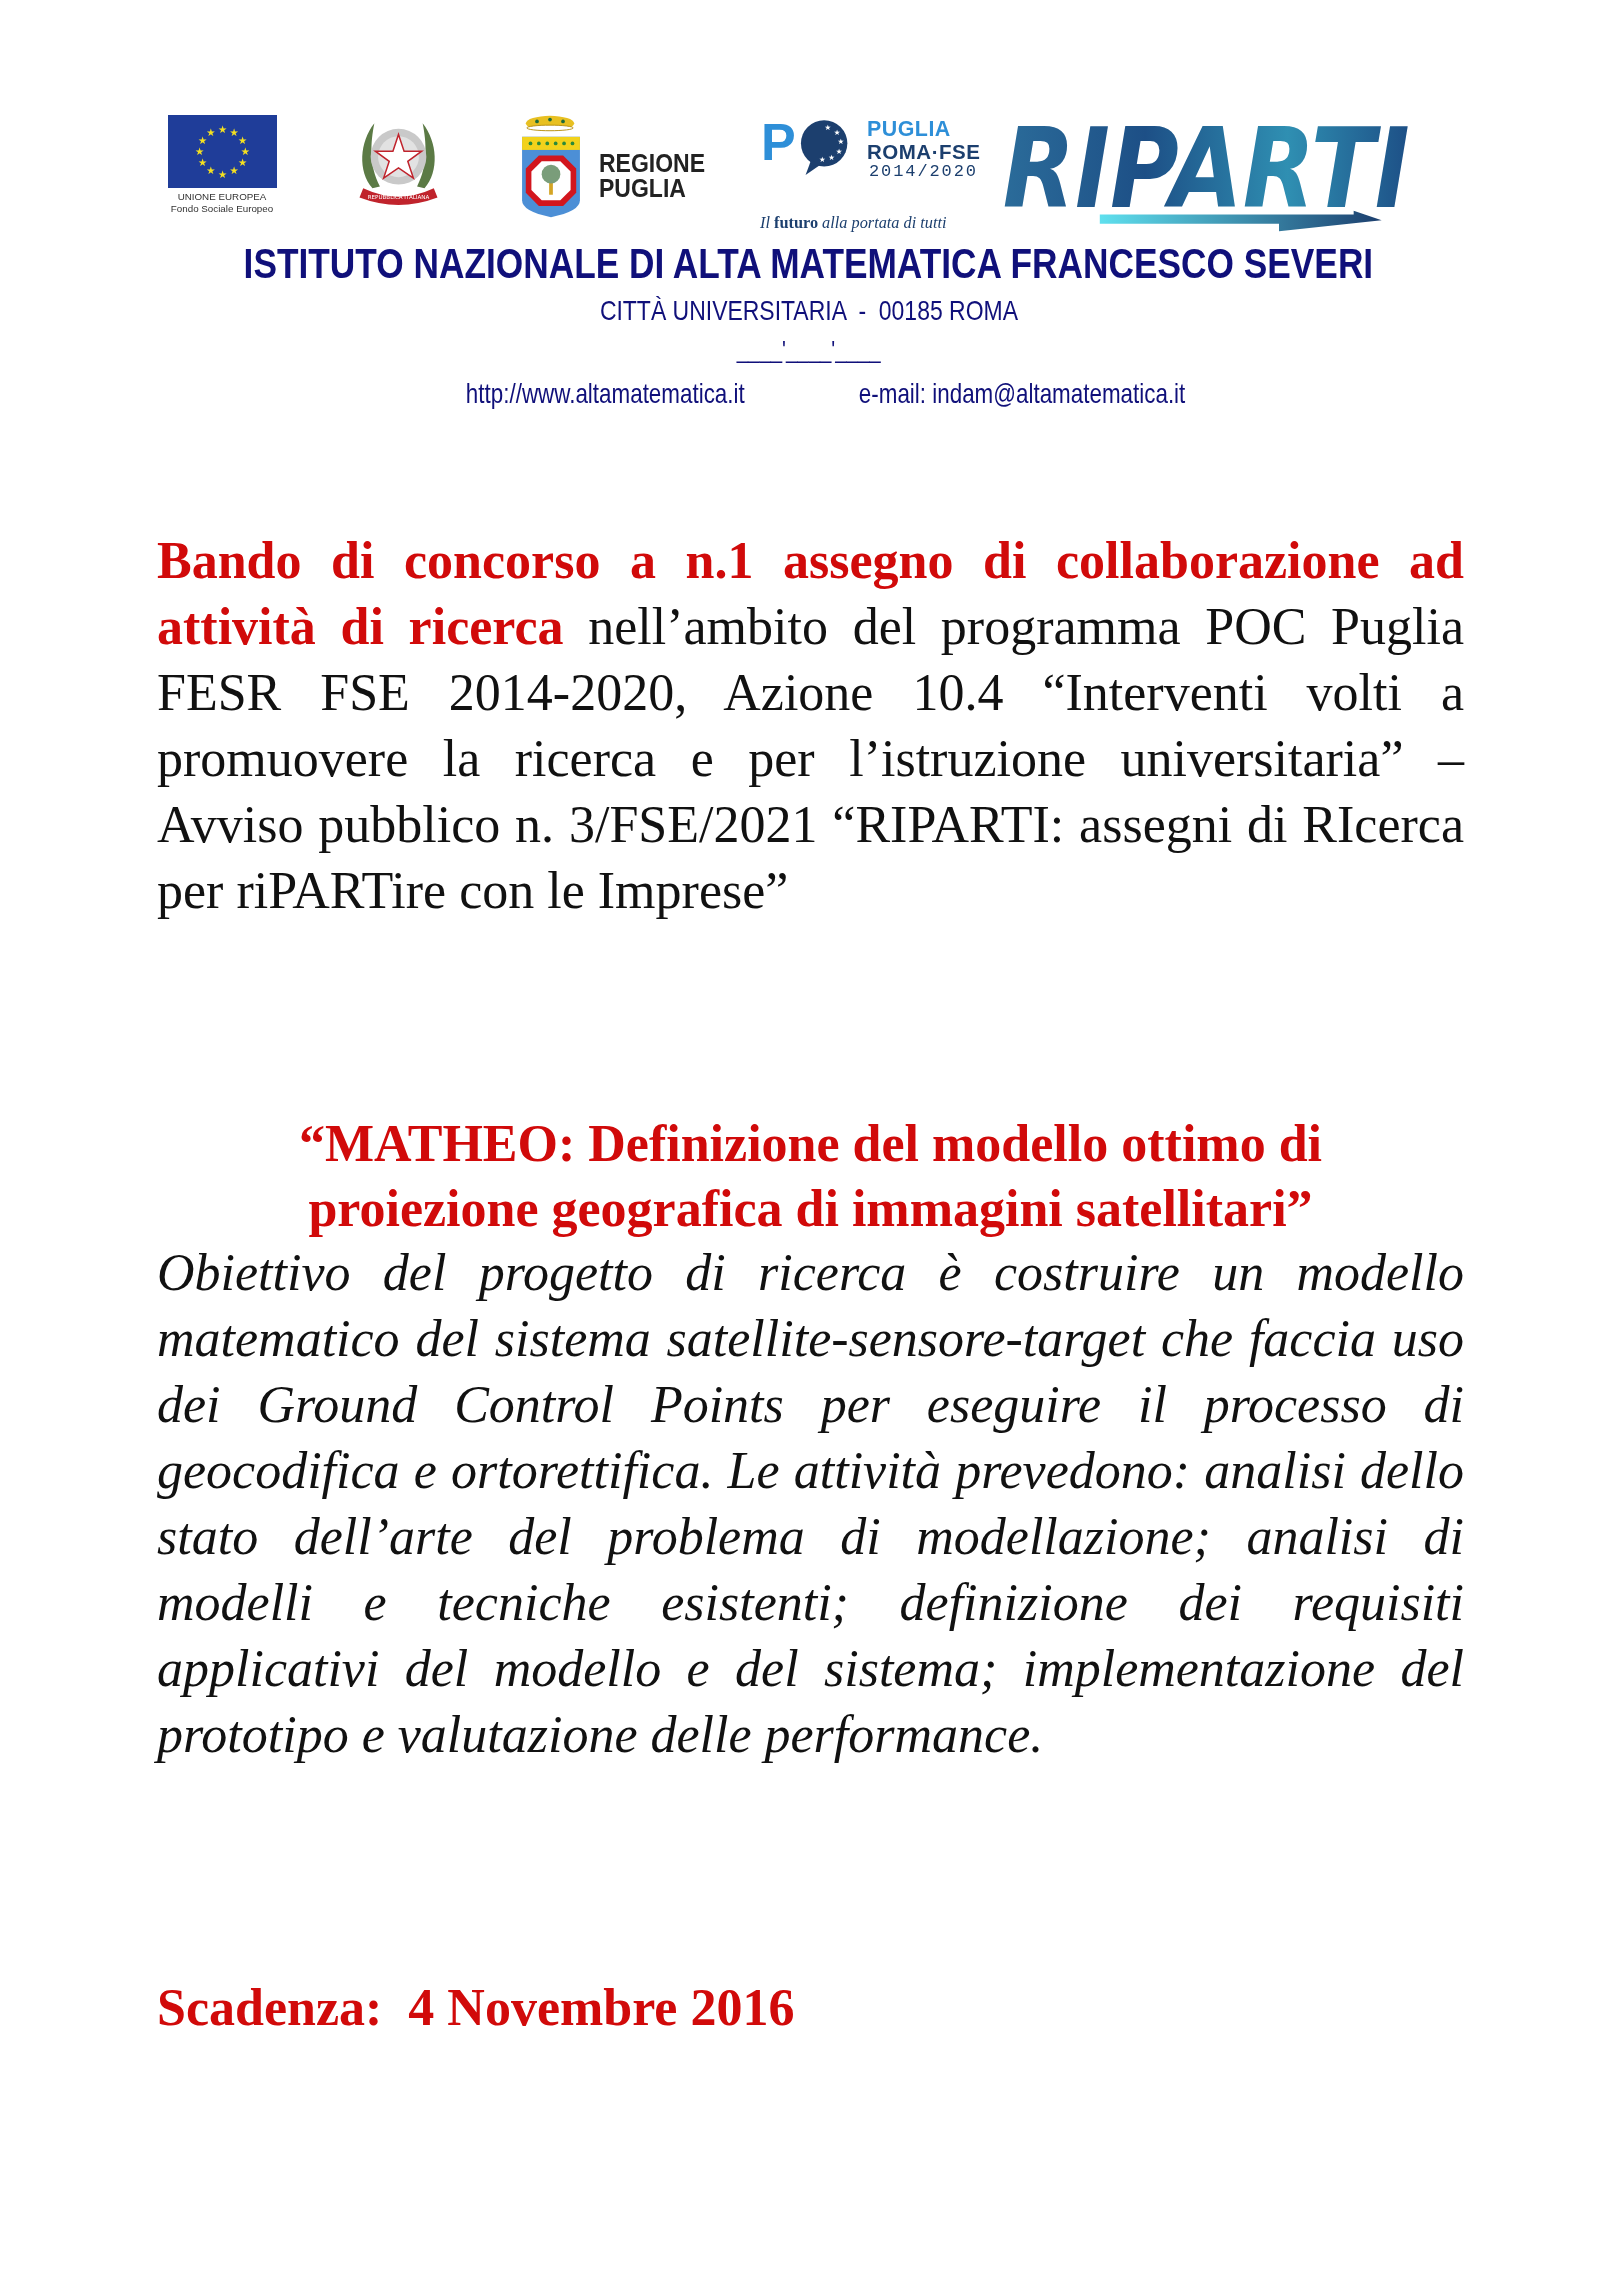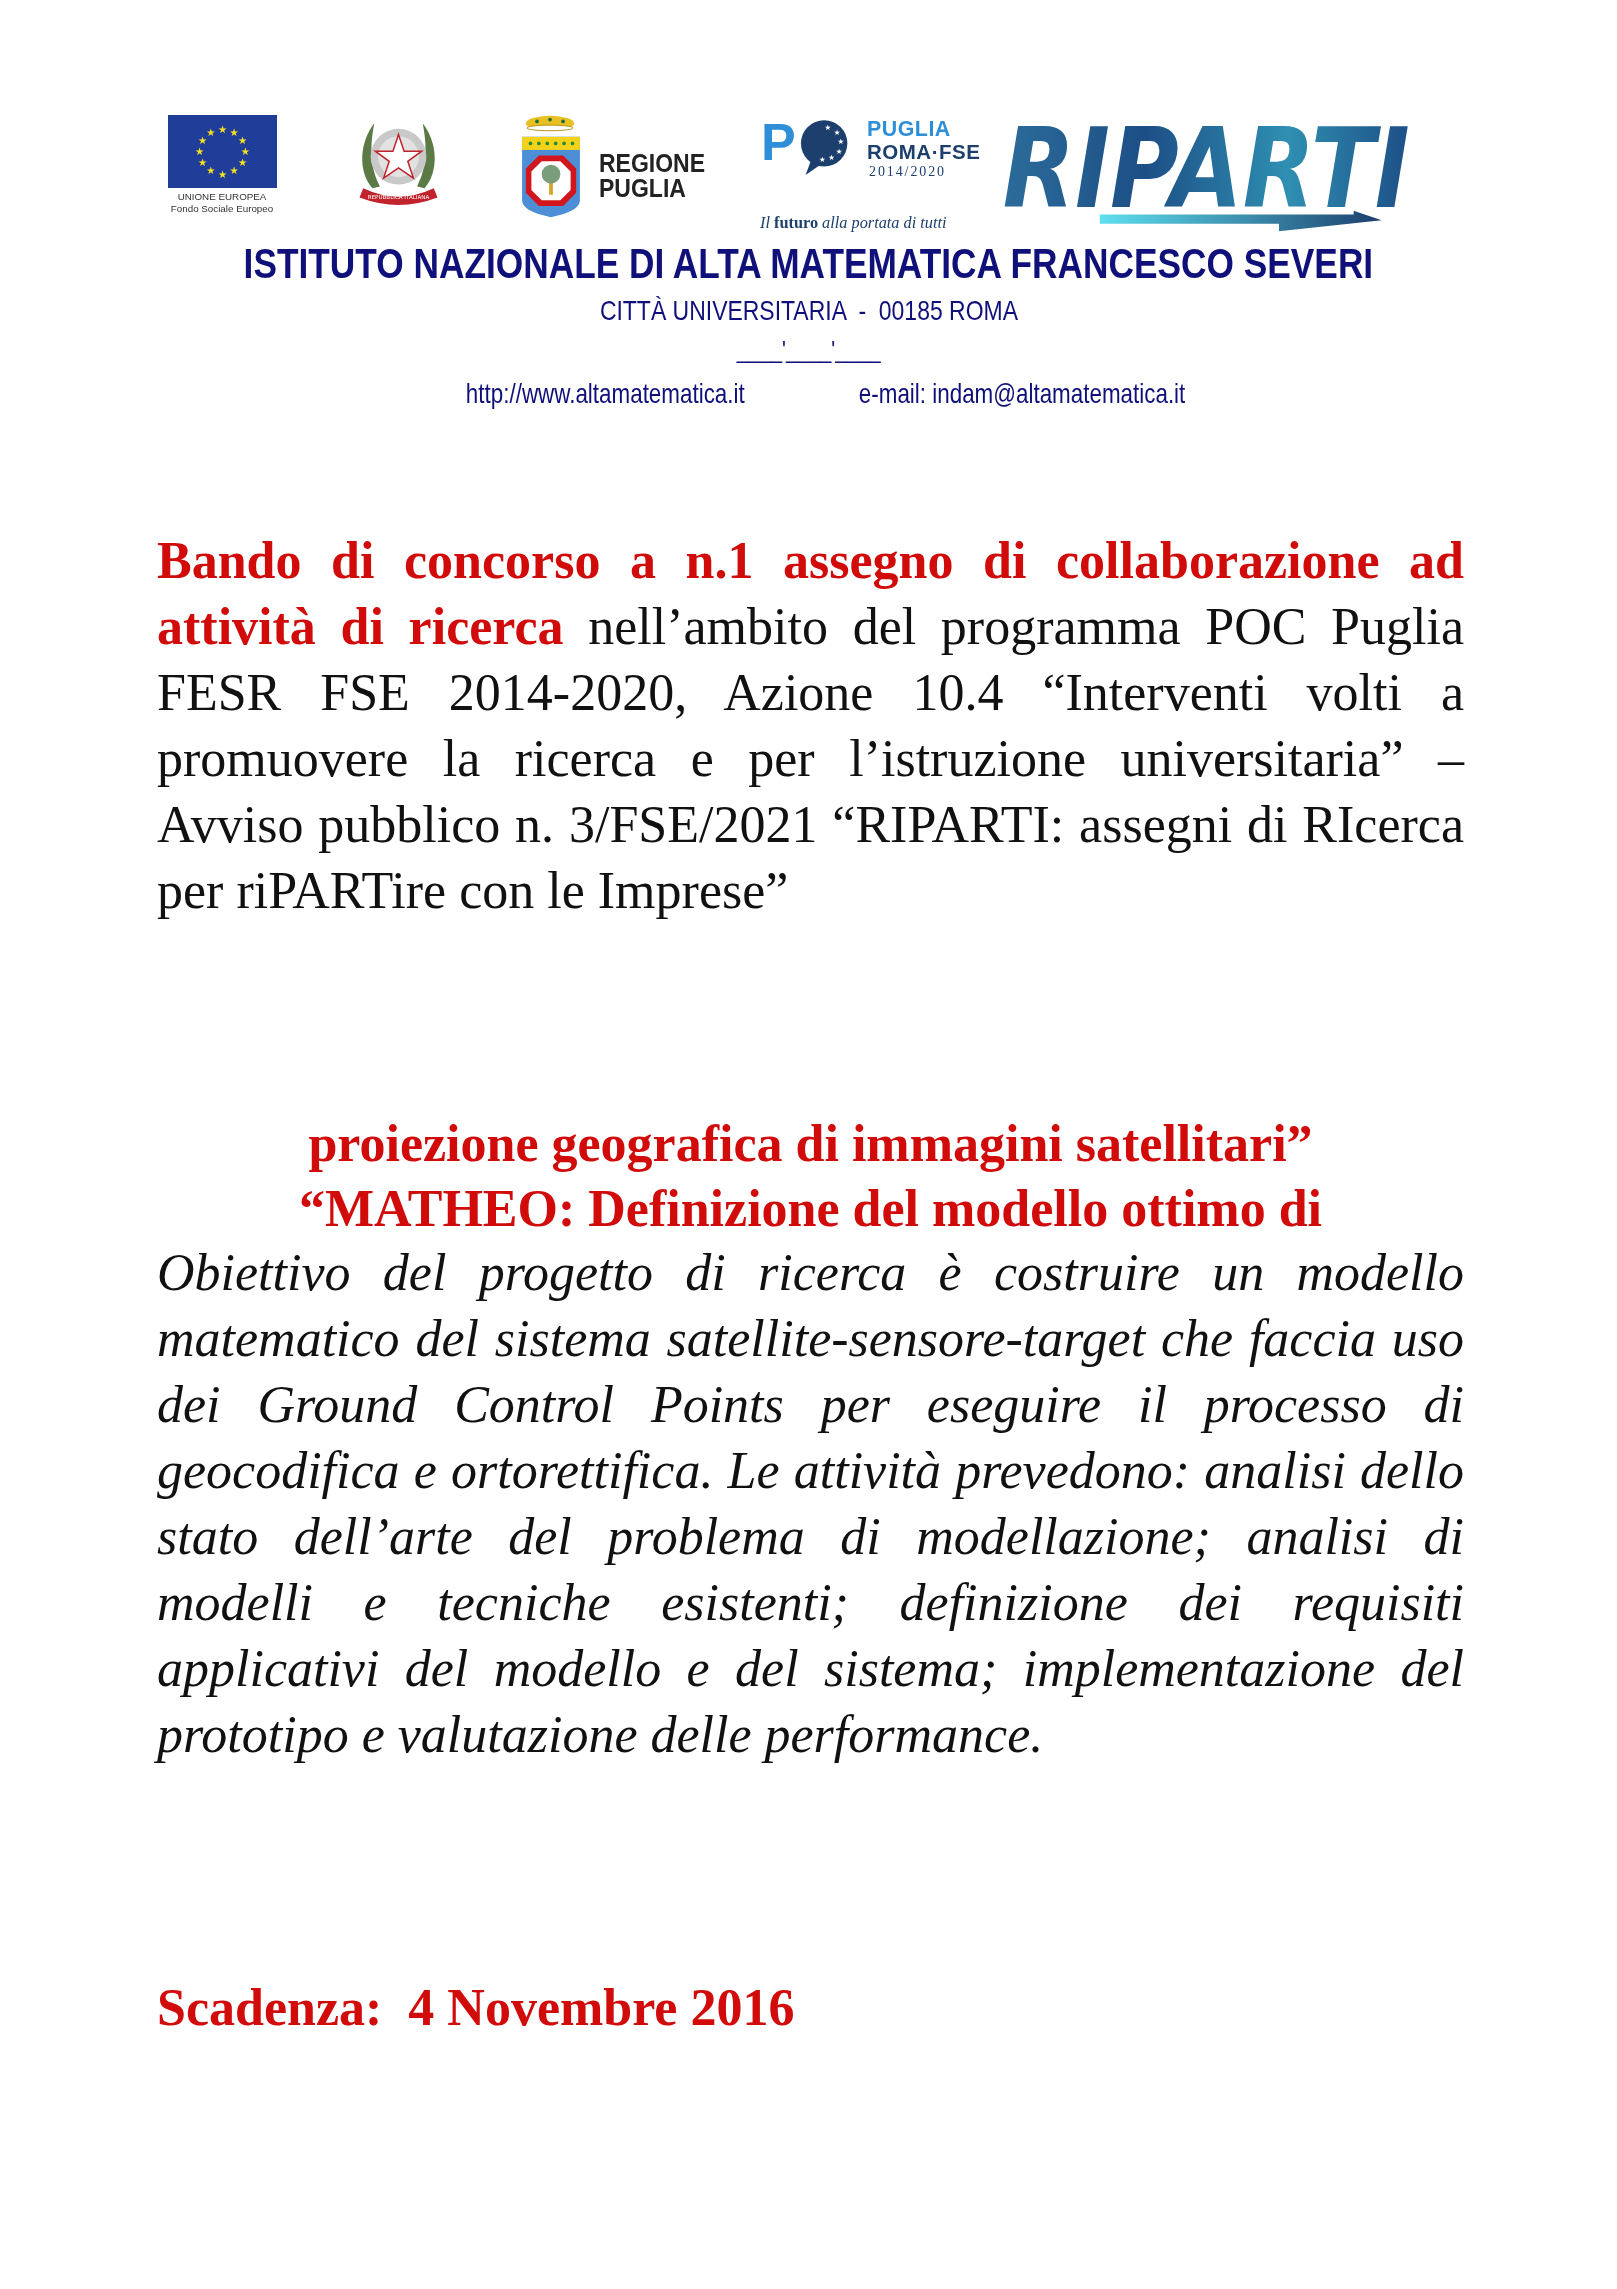--- a/index.html
+++ b/index.html
@@ -11,21 +11,21 @@
   .eu-flag svg { display:block; }
   .eu-caption { left:149px; top:191px; width:146px; text-align:center; font-family:"Liberation Sans", sans-serif; font-size:9.8px; line-height:12px; color:#333; }
   .emblem { left:352px; top:114px; width:93px; height:91px; }
   .rp-crown { left:524px; top:114px; }
   .rp-shield { left:520px; top:135px; }
   .rp-text { left:599px; top:151px; font-family:"Liberation Sans", sans-serif; font-weight:bold; font-size:25px; line-height:25px; color:#222; letter-spacing:0px; transform:scaleX(0.92); transform-origin:left top; }
   .po-p { left:761px; top:116px; font-family:"Liberation Sans", sans-serif; font-weight:bold; font-size:52px; line-height:52px; color:#2e8fd8; }
   .po-bubble { left:800px; top:119px; }
   .po-puglia { left:867px; top:119px; font-family:"Liberation Sans", sans-serif; font-weight:bold; font-size:21.4px; line-height:21.4px; color:#2e8fd8; letter-spacing:0.5px; }
   .po-fesr { left:867px; top:142px; font-family:"Liberation Sans", sans-serif; font-weight:bold; font-size:20.5px; line-height:20.5px; color:#1c3f6e; letter-spacing:0.5px; }
-  .po-years { left:869px; top:163px; font-family:Liberation Serif, serif; font-size:14px; line-height:17.7px; color:#1c3f6e; letter-spacing:1.9px; }
+  .po-years { left:869px; top:163px; font-family:Liberation Mono, monospace; font-size:17px; line-height:17.7px; color:#1c3f6e; letter-spacing:1.9px; }
   .po-tagline { left:760px; top:183px; font-family:"Liberation Serif", serif; font-style:italic; font-size:16.3px; line-height:17px; color:#1c3f6e; white-space:nowrap;margin-top:31px; }
   .po-tagline b { font-style:normal; }
   .riparti { left:999px; top:110px; }
 
   
   .inst-name { left:0; width:1617px; text-align:center; top:241px; }
   .inst-name span { display:inline-block; font-family:"Liberation Sans", sans-serif; font-weight:bold; font-size:42px; line-height:45px; color:#10107a; transform:scaleX(0.84); transform-origin:center; white-space:nowrap; }
   .inst-addr { left:0; width:1617px; text-align:center; top:296px; }
   .inst-addr span { display:inline-block; font-family:"Liberation Sans", sans-serif; font-size:28px; line-height:30px; color:#10107a; transform:scaleX(0.82); white-space:pre; }
   .inst-sep { left:0; width:1617px; text-align:center; top:337px; }
@@ -151,19 +151,19 @@
 <div class="abs inst-name"><span>ISTITUTO NAZIONALE DI ALTA MATEMATICA FRANCESCO SEVERI</span></div>
 <div class="abs inst-addr"><span>CITTÀ UNIVERSITARIA  -  00185 ROMA</span></div>
 <div class="abs inst-sep"><span>____'____'____</span></div>
 <div class="abs inst-contact">
   <span>http://www.altamatematica.it</span><span>     </span><span>e-mail: indam@altamatematica.it</span>
 </div>
 
 <div class="abs para1"><span class="red">Bando di concorso a n.1 assegno di collaborazione ad attività di ricerca</span><span> nell’ambito del programma POC Puglia FESR FSE 2014-2020, Azione 10.4 “Interventi volti a promuovere la ricerca e per l’istruzione universitaria” – Avviso pubblico n. 3/FSE/2021 “RIPARTI: assegni di RIcerca per riPARTire con le Imprese”</span></div>
 
 <div class="abs project-title">
+  <div>“MATHEO: Definizione del modello ottimo di</div>
   <div>proiezione geografica di immagini satellitari”</div>
-  <div>“MATHEO: Definizione del modello ottimo di</div>
 </div>
 <div class="abs project-desc">Obiettivo del progetto di ricerca è costruire un modello matematico del sistema satellite-sensore-target che faccia uso dei Ground Control Points per eseguire il processo di geocodifica e ortorettifica. Le attività prevedono: analisi dello stato dell’arte del problema di modellazione; analisi di modelli e tecniche esistenti; definizione dei requisiti applicativi del modello e del sistema; implementazione del prototipo e valutazione delle performance.</div>
 
 <div class="abs deadline"><span>Scadenza:</span><span>  </span><span>4 Novembre 2016</span></div>
 
 
 </body></html>

